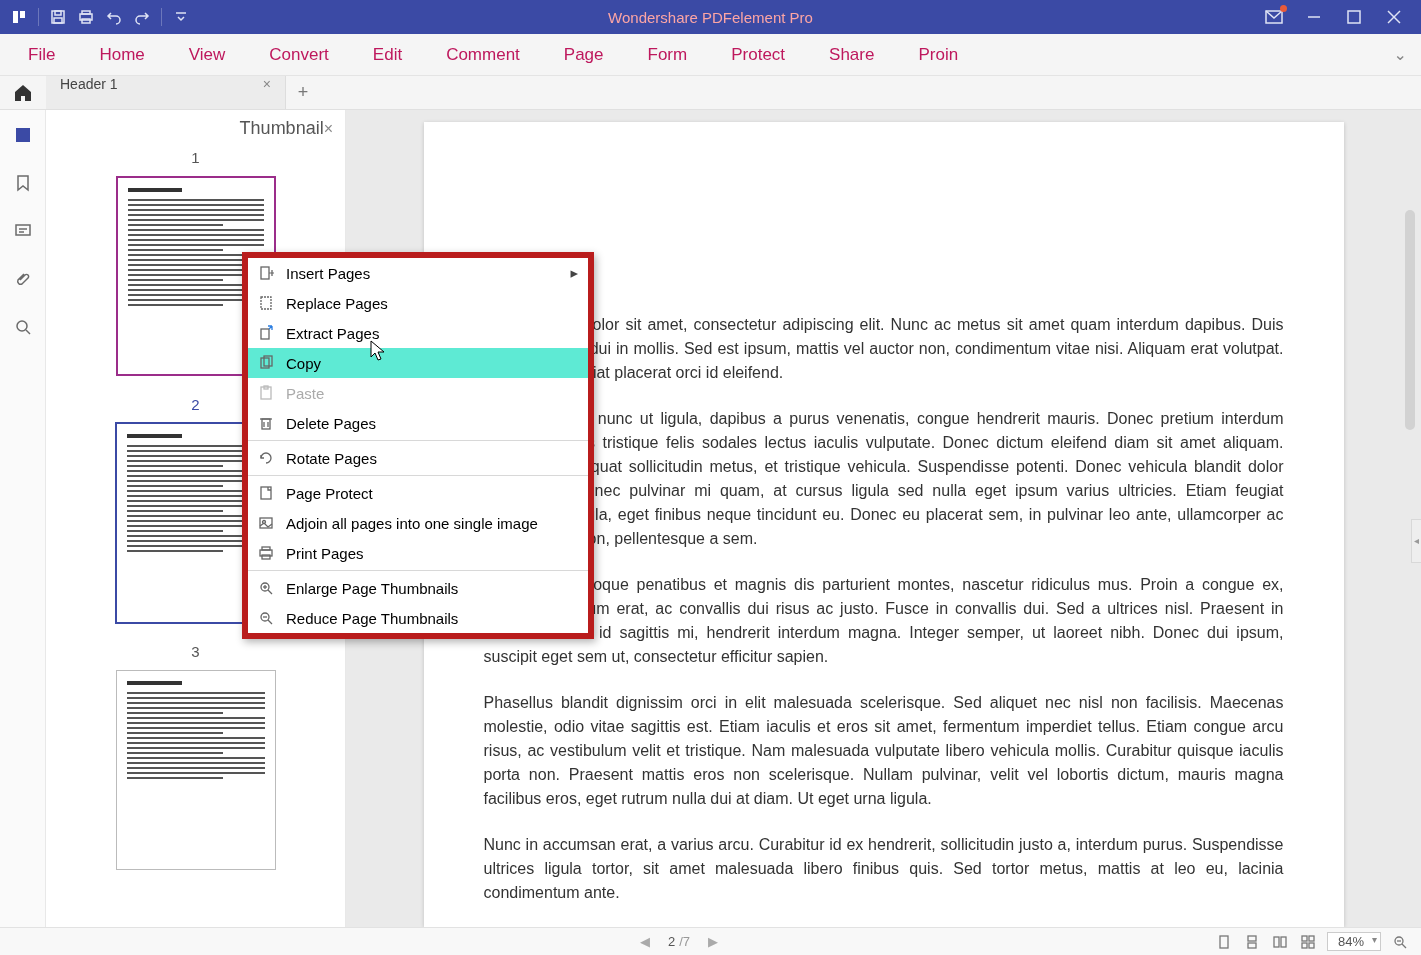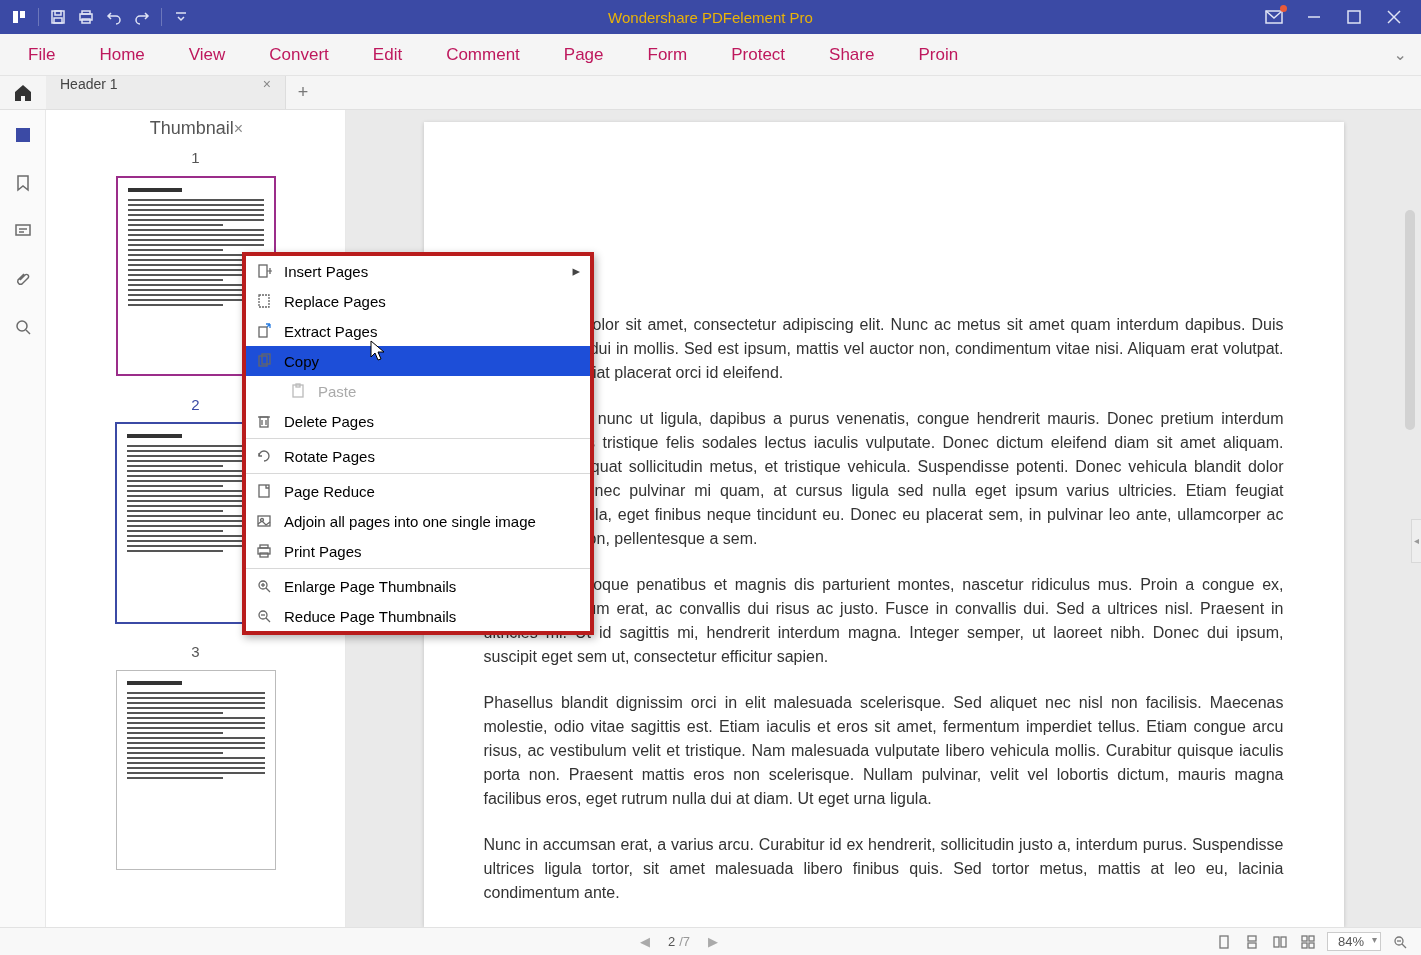--- a/index.html
+++ b/index.html
@@ -1,21 +1,21 @@
 <!DOCTYPE html>
 <html><head>
 <meta charset="utf-8">
 <style>
 * { box-sizing: border-box; margin: 0; padding: 0; font-family: "Segoe UI", Arial, sans-serif; }
 html, body { width: 1421px; height: 955px; overflow: hidden; background: #fff; }
 
 
 .titlebar { height: 34px; background: #3b4aa5; color: #fff; display: flex; align-items: center; font-size: 13px; position: relative; }
 .titlebar .left-icons { display: flex; align-items: center; gap: 10px; padding-left: 10px; }
-.titlebar .app-title { position: absolute; left: 50%; transform: translateX(-50%); font-size: 15px; color: #eab308; }
+.titlebar .app-title { position: absolute; left: 50%; transform: translateX(-50%); font-size: 15px; color: #fca5a5; }
 .titlebar .win-controls { margin-left: auto; display: flex; align-items: center; gap: 22px; padding-right: 18px; }
 .tb-icon { width: 18px; height: 18px; display: flex; align-items: center; justify-content: center; color: #dfe3f5; }
 .tb-sep { width: 1px; height: 18px; background: rgba(255,255,255,0.25); }
 
 
 .menubar { height: 42px; background: #f5f5f5; display: flex; align-items: center; padding: 0 6px; border-bottom: 1px solid #e4e4e4; position: relative; }
 .menubar .menu-item { padding: 0 22px; font-size: 17px; color: #be185d; cursor: default; }
 .menubar .menu-expand { position: absolute; right: 14px; color: #888; }
 
 
@@ -26,21 +26,21 @@
 .tab-add { width: 34px; display:flex; align-items:center; justify-content:center; color:#777; font-size:18px; }
 
 
 .main { display:flex; height: calc(955px - 34px - 42px - 34px - 28px); }
 .left-rail { width: 46px; background: #fafafa; border-right: 1px solid #e8e8e8; display:flex; flex-direction:column; align-items:center; padding-top: 14px; gap: 26px; }
 .rail-icon { width: 22px; height: 22px; color: #6b6b6b; display:flex; align-items:center; justify-content:center; }
 .rail-icon.active { color: #3b4aa5; }
 .rail-icon.active svg rect { fill: #3b4aa5; }
 
 .thumb-panel { width: 300px; background: #fff; border-right: 1px solid #e8e8e8; position: relative; display:flex; flex-direction:column; }
-.thumb-header { display:flex; align-items:center; justify-content:center; padding: 8px 12px 10px 14px; font-size: 18px; color:#555; }
+.thumb-header { display:flex; align-items:center; justify-content:flex-end; padding: 8px 12px 10px 14px; font-size: 18px; color:#555; }
 .thumb-close { color:#888; font-size: 16px; }
 .thumb-scroll { flex:1; overflow:hidden; padding: 0 0 20px 0; position: relative; }
 .thumb-item { display:flex; flex-direction:column; align-items:center; margin-bottom: 20px; }
 .thumb-num { font-size: 15px; color:#555; margin-bottom: 10px; }
 .thumb-num.selected { color:#3b4aa5; }
 .thumb-page { width: 160px; height: 200px; border: 1px solid #bbb; background:#fff; padding: 10px 10px; position: relative; }
 .thumb-page.selected { border: 2px solid #9b2d8a; }
 .thumb-page.selected2 { outline: 2px solid #3b4aa5; outline-offset: -1px; }
 .thumb-lines { display:flex; flex-direction:column; gap: 3px; }
 .thumb-lines .hl { height: 4px; background: #333; width: 40%; margin-bottom: 4px; }
@@ -59,24 +59,24 @@
 
 .statusbar { height: 28px; background:#f8f8f8; border-top:1px solid #e2e2e2; display:flex; align-items:center; font-size:13px; color:#555; }
 .statusbar .pager { margin-left: 640px; display:flex; align-items:center; gap: 18px; }
 .statusbar .pager .arrow { color:#aaa; }
 .statusbar .views { margin-left: auto; display:flex; align-items:center; gap: 10px; padding-right: 12px; }
 .view-icon { width:18px; height:18px; color:#777; display:flex; align-items:center; justify-content:center; }
 .zoom-box { border:1px solid #ccc; padding: 1px 16px 1px 10px; font-size:13px; background:#fff; position: relative; }
 .zoom-box::after { content:"▾"; position:absolute; right:3px; top:1px; color:#888; font-size:10px; }
 
 
-.ctxmenu { position: absolute; left: 242px; top: 252px; width: 352px; background:#fff; border:4px solid #b91c1c; box-shadow: 2px 3px 8px rgba(0,0,0,0.3); z-index: 100; font-size: 15px; }
+.ctxmenu { position: absolute; left: 242px; top: 252px; width: 352px; background:#fff; border:6px solid #b91c1c; box-shadow: 2px 3px 8px rgba(0,0,0,0.3); z-index: 100; font-size: 15px; }
 .ctxmenu .row { display:flex; align-items:center; height: 30px; padding: 0 10px 0 8px; gap: 10px; position:relative; }
-.ctxmenu .row.hover { background:#1d4ed8; }
-.ctxmenu .row.disabled { color:#aaa;margin-left:34px; }
+.ctxmenu .row.hover { background:#5eead4; }
+.ctxmenu .row.disabled { color:#aaa; }
 .ctxmenu .sep { height:1px; background:#d8d8d8; margin: 2px 0; }
 .ctxmenu .ico { width: 20px; height:20px; display:flex; align-items:center; justify-content:center; color:#666; flex-shrink:0; }
 .ctxmenu .sub { position:absolute; right: 10px; color:#444; }
 
 .cursor { position:absolute; left: 370px; top: 340px; z-index: 200; pointer-events:none; }
 
 .envelope-dot { position: relative; }
 .envelope-dot::after { content:""; position:absolute; top:-3px; right:-4px; width:7px; height:7px; background:#e85a3a; border-radius:50%; }
 </style>
 </head>
@@ -436,21 +436,21 @@
     <span>Rotate Pages</span>
   </div>
   <div class="sep"></div>
   <div class="row">
     <span class="ico">
         <svg width="16" height="16" viewBox="0 0 16 16" fill="none" stroke="#666" stroke-width="1.3">
           <rect x="3" y="2" width="10" height="12"></rect>
           <path d="M10 2 L10 5 L13 5"></path>
         </svg>
       </span>
-    <span>Page Reduce</span>
+    <span>Page Protect</span>
   </div>
   <div class="row">
     <span class="ico">
         <svg width="16" height="16" viewBox="0 0 16 16" fill="none" stroke="#666" stroke-width="1.3">
           <rect x="2" y="3" width="12" height="10"></rect>
           <circle cx="6" cy="7" r="1.5"></circle>
           <path d="M2 11 L6 8 L10 12 L14 9"></path>
         </svg>
       </span>
     <span>Adjoin all pages into one single image</span>

